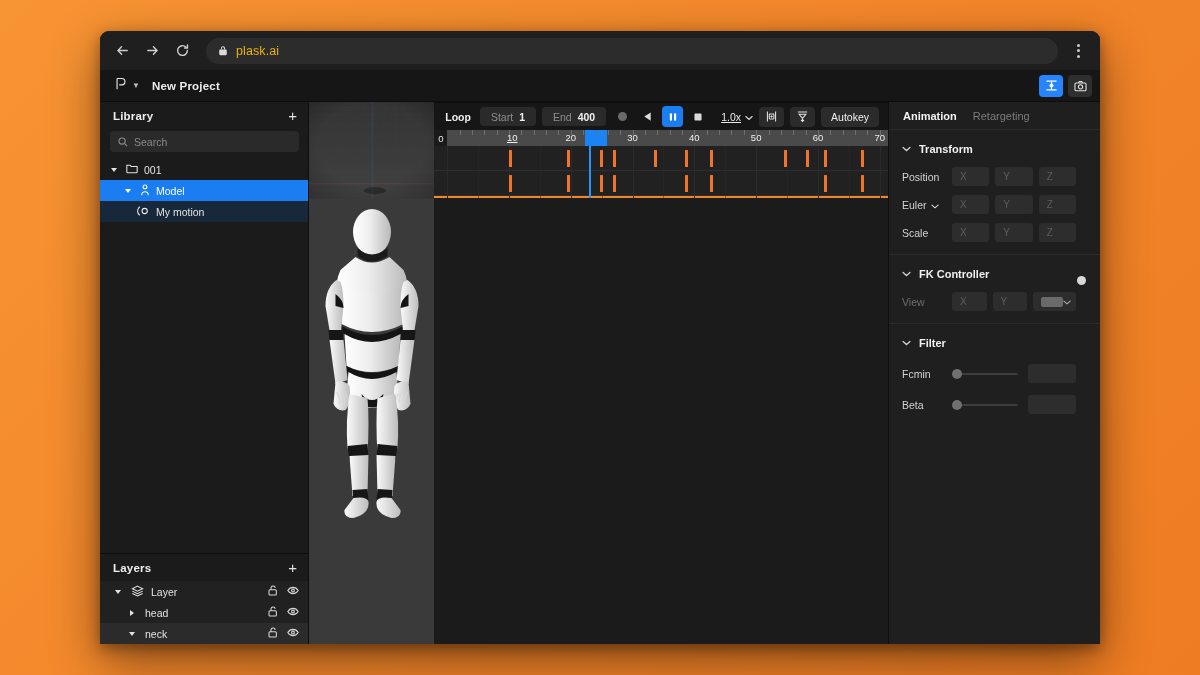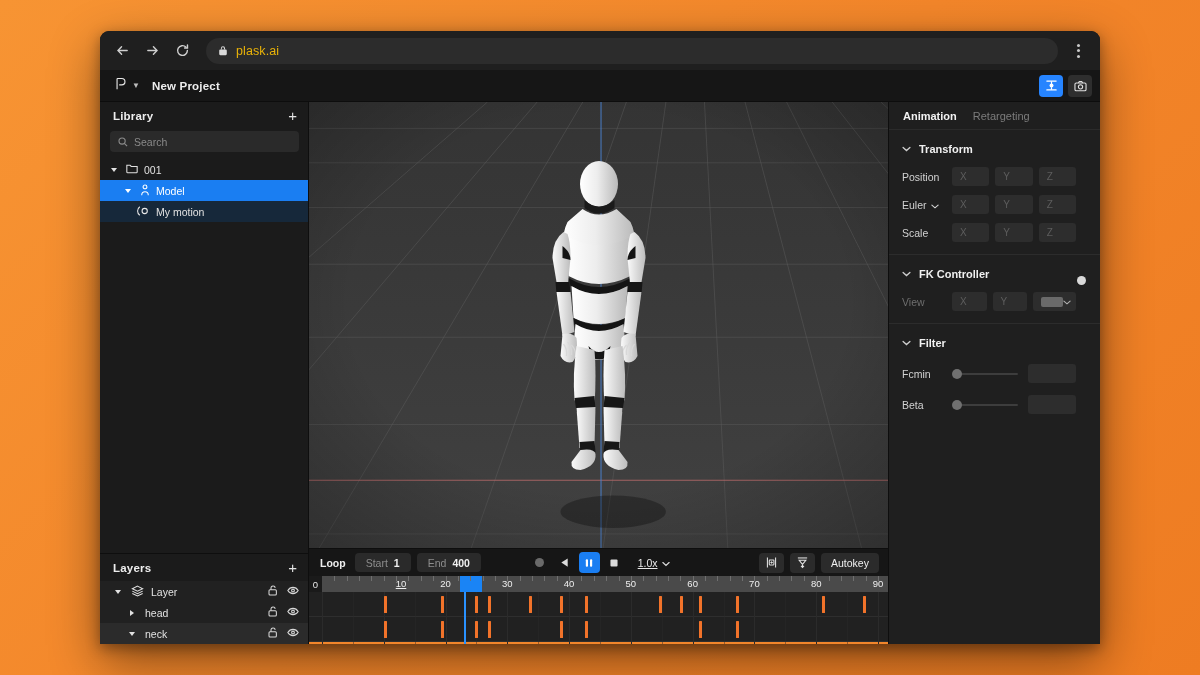--- a/index.html
+++ b/index.html
@@ -389,21 +389,21 @@
                     <path d="M.9 4.5S2.9 1.1 6.5 1.1 12.1 4.5 12.1 4.5 10.1 7.9 6.5 7.9.9 4.5.9 4.5z"></path>
                     <circle cx="6.5" cy="4.5" r="1.5"></circle>
                   </svg>
               </span>
             </span>
           </div>
         </div>
       </div>
     </div>
 
-    <div style="flex:1; display:flex; flex-direction:column; min-width:0;text-align:right;">
+    <div style="flex:1; display:flex; flex-direction:row; min-width:0;text-align:right;">
 
       <div id="viewport">
         <svg id="vpgrid" viewBox="0 0 571 440" preserveAspectRatio="none">
           <defs>
             <linearGradient id="floorg" x1="0" y1="0" x2="0" y2="1">
               <stop offset="0" stop-color="#343434"></stop>
               <stop offset="1" stop-color="#414141"></stop>
             </linearGradient>
             <radialGradient id="vign" cx="0.5" cy="0.45" r="0.78">
               <stop offset="0.55" stop-color="#000" stop-opacity="0"></stop>
@@ -606,21 +606,21 @@
             <div class="rtick" style="left: 457.774px;"></div>
             <div class="rtick" style="left: 470.129px;"></div>
             <div class="rtick" style="left: 482.484px;"></div>
             <div class="rtick" style="left: 494.839px;"></div>
             <div class="rtick" style="left: 507.194px;"></div>
             <div class="rtick" style="left: 519.548px;"></div>
             <div class="rtick" style="left: 531.903px;"></div>
             <div class="rtick" style="left: 544.258px;"></div>
             <div class="rtick" style="left: 556.613px;"></div>
             <div class="rtick" style="left: 568.968px;"></div>
-            <div class="rlabel" style="left: 92px; text-decoration: underline;">10</div>
+            <div class="rlabel" style="left: 78px; text-decoration: underline;">10</div>
             <div class="rlabel" style="left: 136.548px;">20</div>
             <div class="rlabel" style="left: 198.323px;">30</div>
             <div class="rlabel" style="left: 260.097px;">40</div>
             <div class="rlabel" style="left: 321.871px;">50</div>
             <div class="rlabel" style="left: 383.645px;">60</div>
             <div class="rlabel" style="left: 445.419px;">70</div>
             <div class="rlabel" style="left: 507.194px;">80</div>
             <div class="rlabel" style="left: 568.968px;">90</div>
           </div>
 

